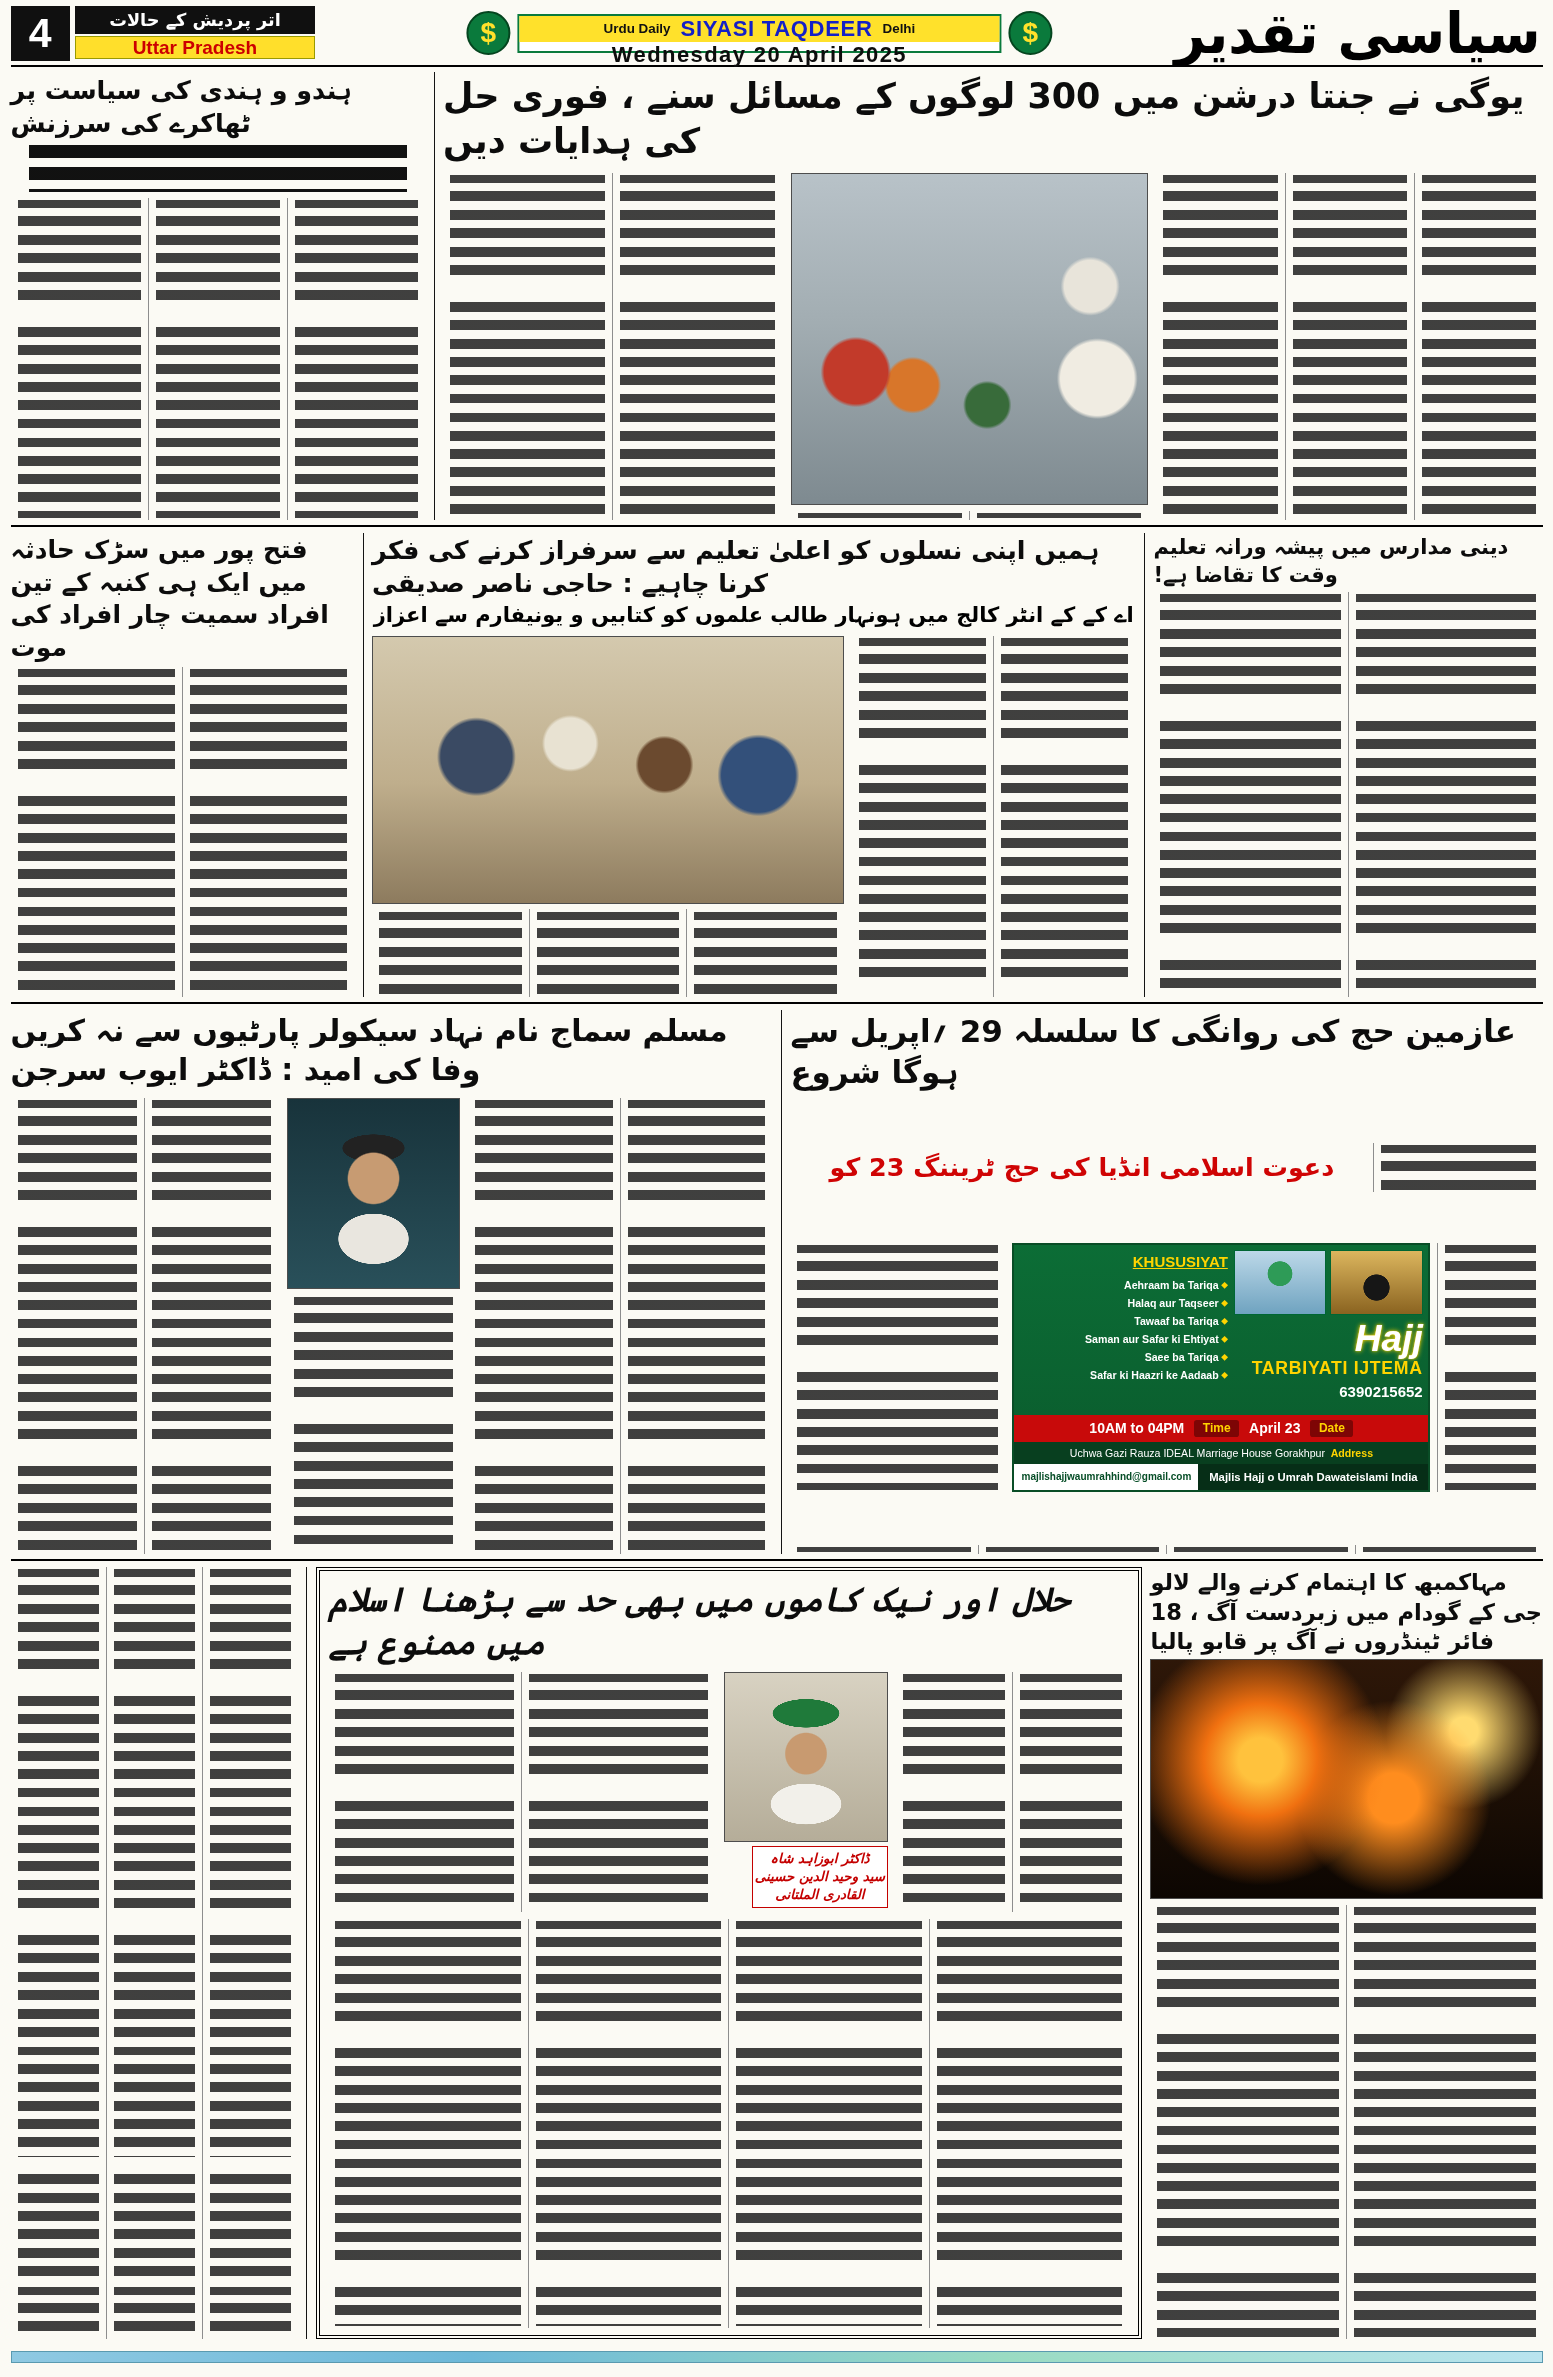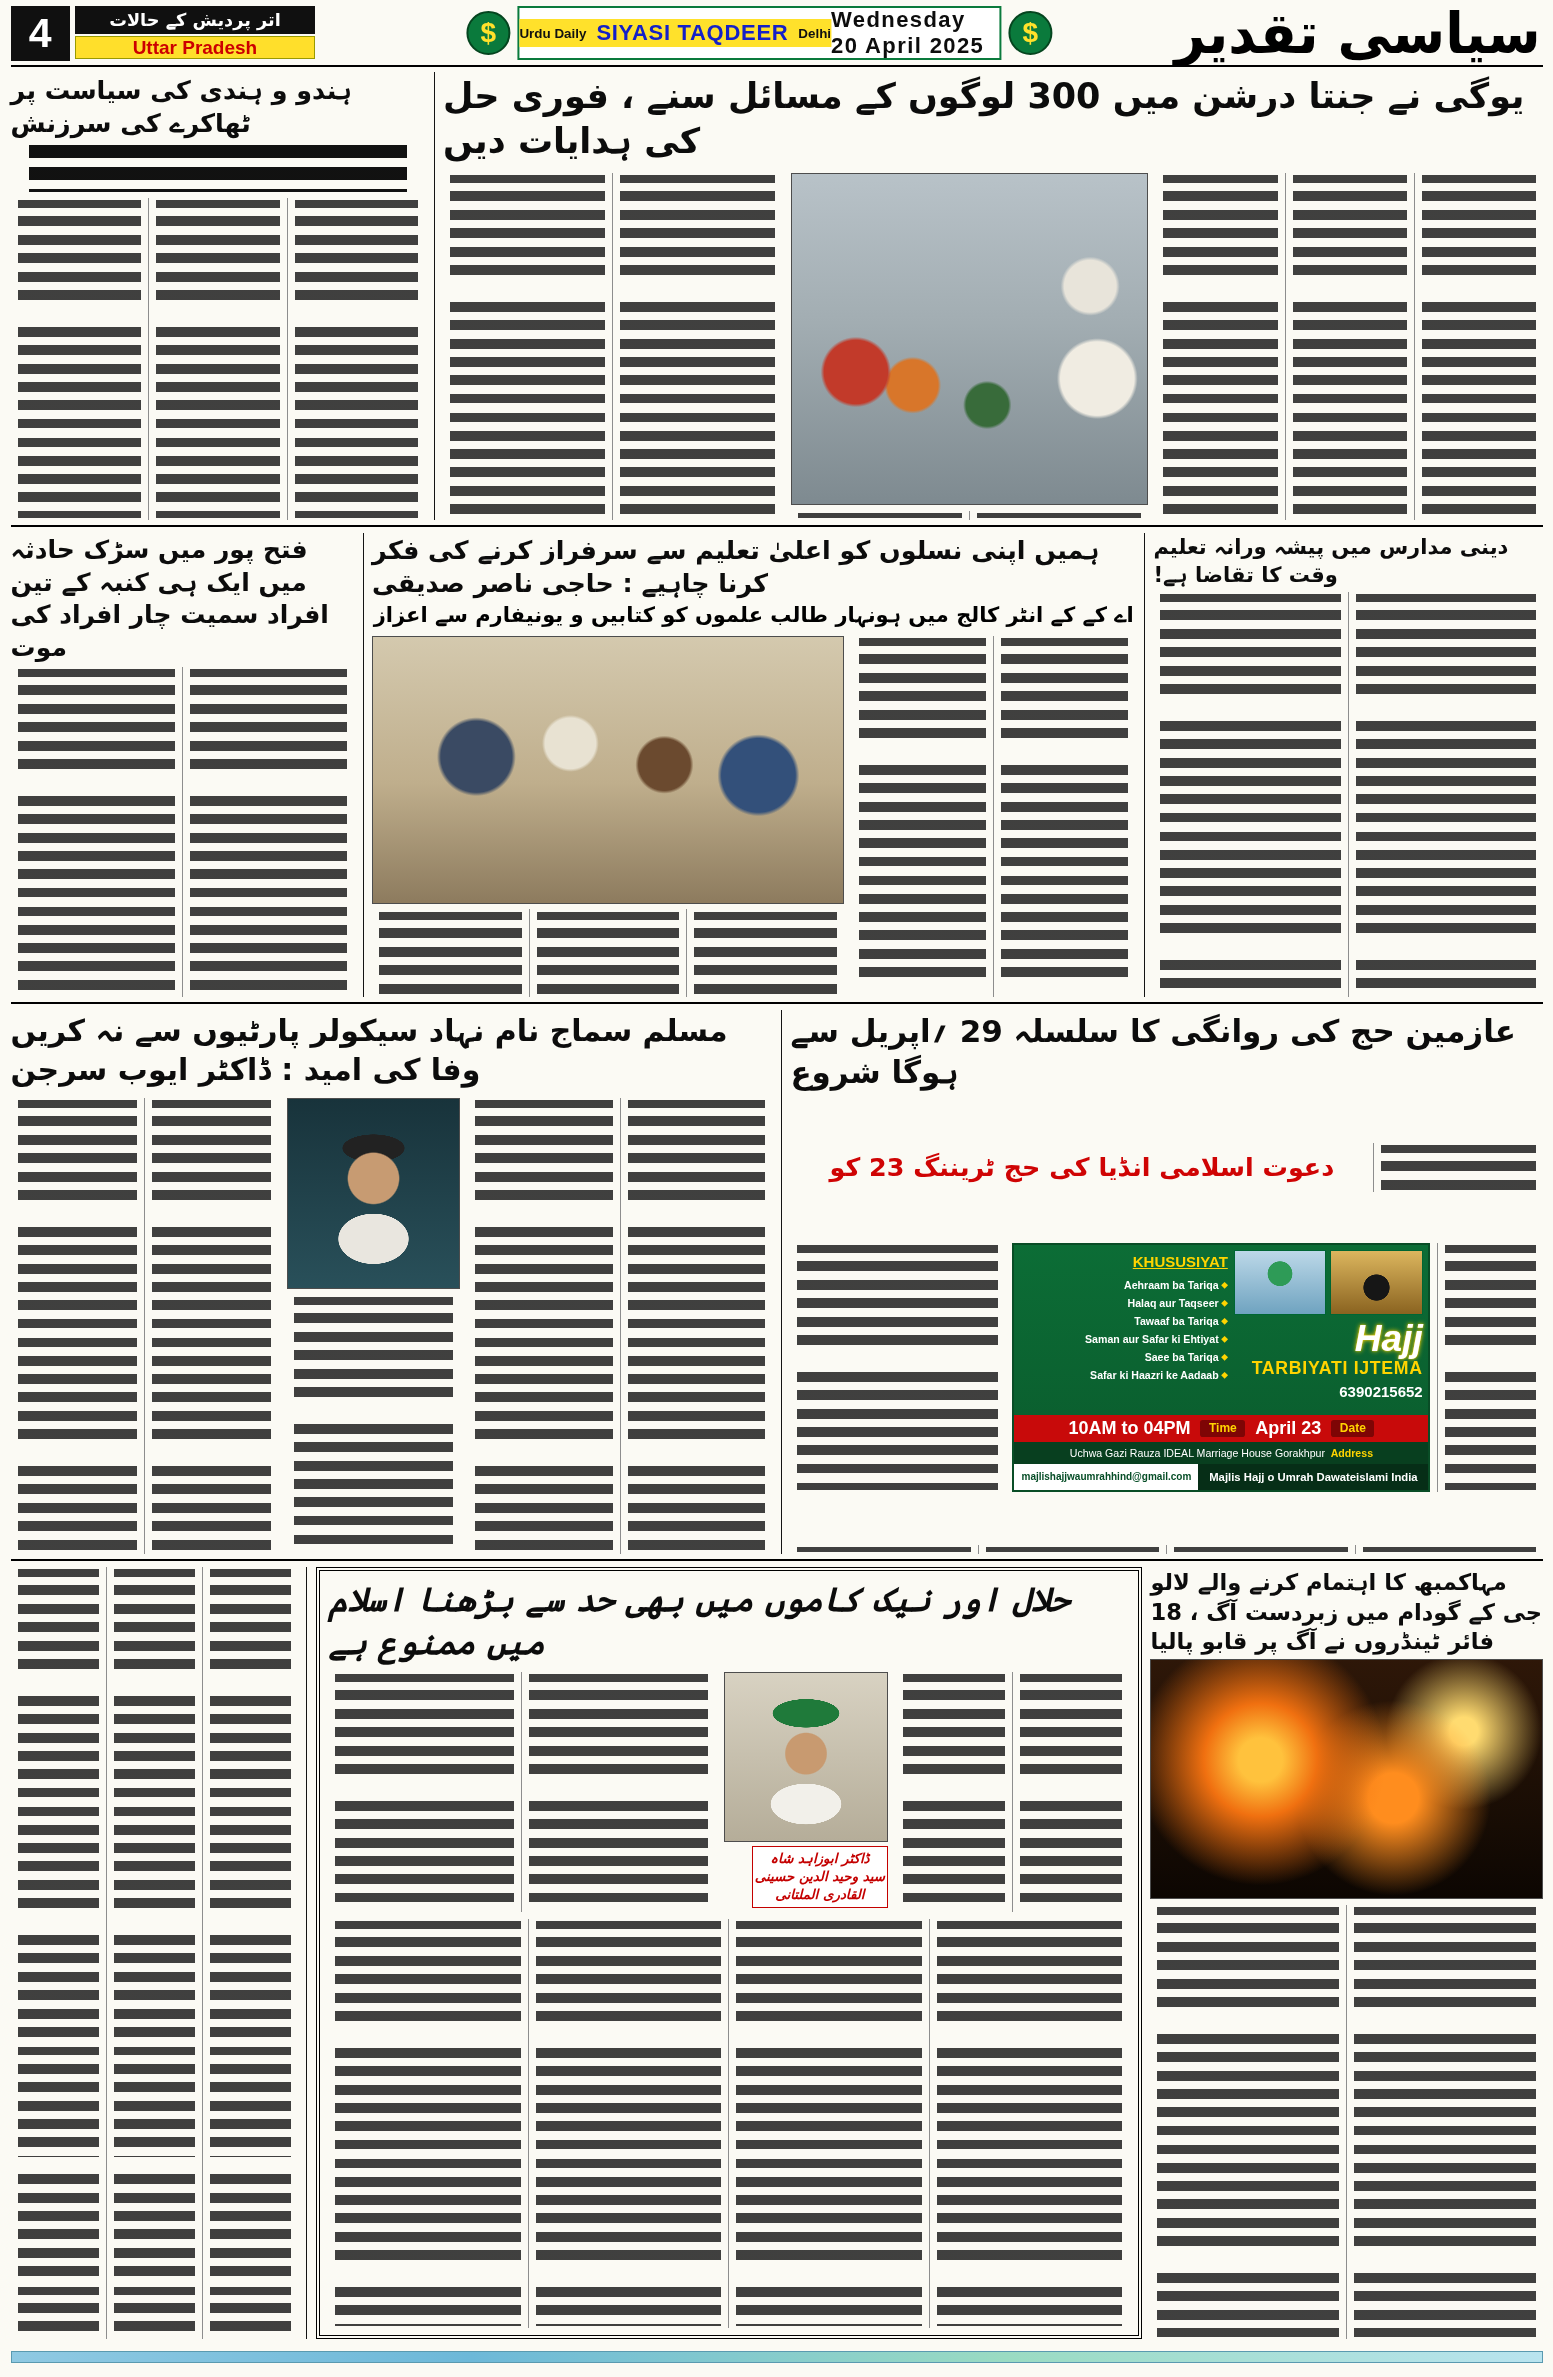--- a/index.html
+++ b/index.html
@@ -17,21 +17,21 @@
             display:flex; align-items:center; justify-content:center; }
   .sec-wrap { flex:1; margin-left:5.7px; display:flex; flex-direction:column; }
   .sec-urdu { height:28px; background:#101010; color:#fff; font-size:17.7px; font-weight:bold;
               display:flex; align-items:center; justify-content:center; }
   .sec-eng { height:22.6px; margin-top:2.8px; background:#ffdf2b; color:#cc0000; font-weight:800; font-size:19px;
              display:flex; align-items:center; justify-content:center; border:0.7px solid #9a9a00; }
   .hdr-center { position:absolute; left:50%; transform:translateX(-53%); top:1.4px; width:586px; height:55px;
                 display:flex; align-items:center; gap:7px; }
   .emblem { width:44px; height:44px; border-radius:50%; background:#0a7a3c; border:2.1px solid #05451f;
             color:#ffe12b; font-size:28px; font-weight:bold; display:flex; align-items:center; justify-content:center; flex:none; }
-  .mast-box { flex:1; height:54px; border:2.1px double #0a7a3c; display:flex; flex-direction:row; background:#fff;align-items:center; }
+  .mast-box { flex:1; height:39px; border:2.1px double #0a7a3c; display:flex; flex-direction:column; background:#fff; }
   .mast-top { height:28px; background:#ffe12b; display:flex; align-items:center; justify-content:center; gap:10px; }
   .mast-type, .mast-city { font-size:13.4px; font-weight:bold; color:#111; }
   .mast-name { font-size:22px; font-weight:900; color:#1420c8; letter-spacing:0.7px; }
   .mast-date { flex:1; display:flex; align-items:center; justify-content:center; font-size:22px; font-weight:800;
                letter-spacing:1.4px; color:#0d0d0d; }
   .hdr-right { position:absolute; right:2.8px; top:0; height:59px; display:flex; align-items:center; }
   .logo-urdu { font-size:54px; font-weight:bold; color:#000; transform:scaleY(1.05); }
   .mainrule { border-top:2.8px solid #000; margin:1.4px 0 2.8px; }
 
   
@@ -134,21 +134,21 @@
               color:#ffffff; text-shadow:0 0 5.7px #ffd400, 0 0 1.4px #ffd400; }
   .ad-title { font-size:17.7px; font-weight:800; color:#ffd400; letter-spacing:0.7px; line-height:1.15; }
   .ad-phone { font-size:15px; font-weight:bold; margin-top:4.2px; }
   .ad-right { flex:1; min-width:0; }
   .ad-feat-title { color:#ffd400; font-weight:800; font-size:15px; text-decoration:underline; margin:2.8px 0 5.7px; }
   .ad-feats { list-style:none; }
   .ad-feats li { font-size:10.6px; font-weight:bold; line-height:1.7; white-space:nowrap; overflow:hidden; }
   .ad-feats li::before { content:"◆ "; color:#ffd400; }
   .ad-datebar { background:#c80a0a; display:flex; justify-content:center; align-items:center; gap:10px; height:27px; }
   .ad-lbl { background:#7e0505; color:#ffd400; font-weight:800; font-size:12px; padding:1.4px 8.5px; border-radius:2.8px; }
-  .ad-val { color:#fff; font-weight:800; font-size:18px; }
+  .ad-val { color:#fff; font-weight:800; font-size:14px; }
   .ad-address { background:#083f1f; height:22.6px; display:flex; align-items:center; justify-content:center; gap:5.7px; font-size:10.6px; }
   .ad-lbl2 { color:#ffd400; font-weight:800; }
   .ad-foot { display:flex; height:25.4px; }
   .ad-org { flex:1.25; background:#062e17; color:#fff; font-weight:800; font-size:11.3px;
             display:flex; align-items:center; justify-content:center; }
   .ad-mail { flex:1; background:#fff; color:#064d26; font-weight:700; font-size:10px;
              display:flex; align-items:center; justify-content:center; }
 
   
   .halal-box { border:4.2px double #000; padding:7px 8.5px; }

